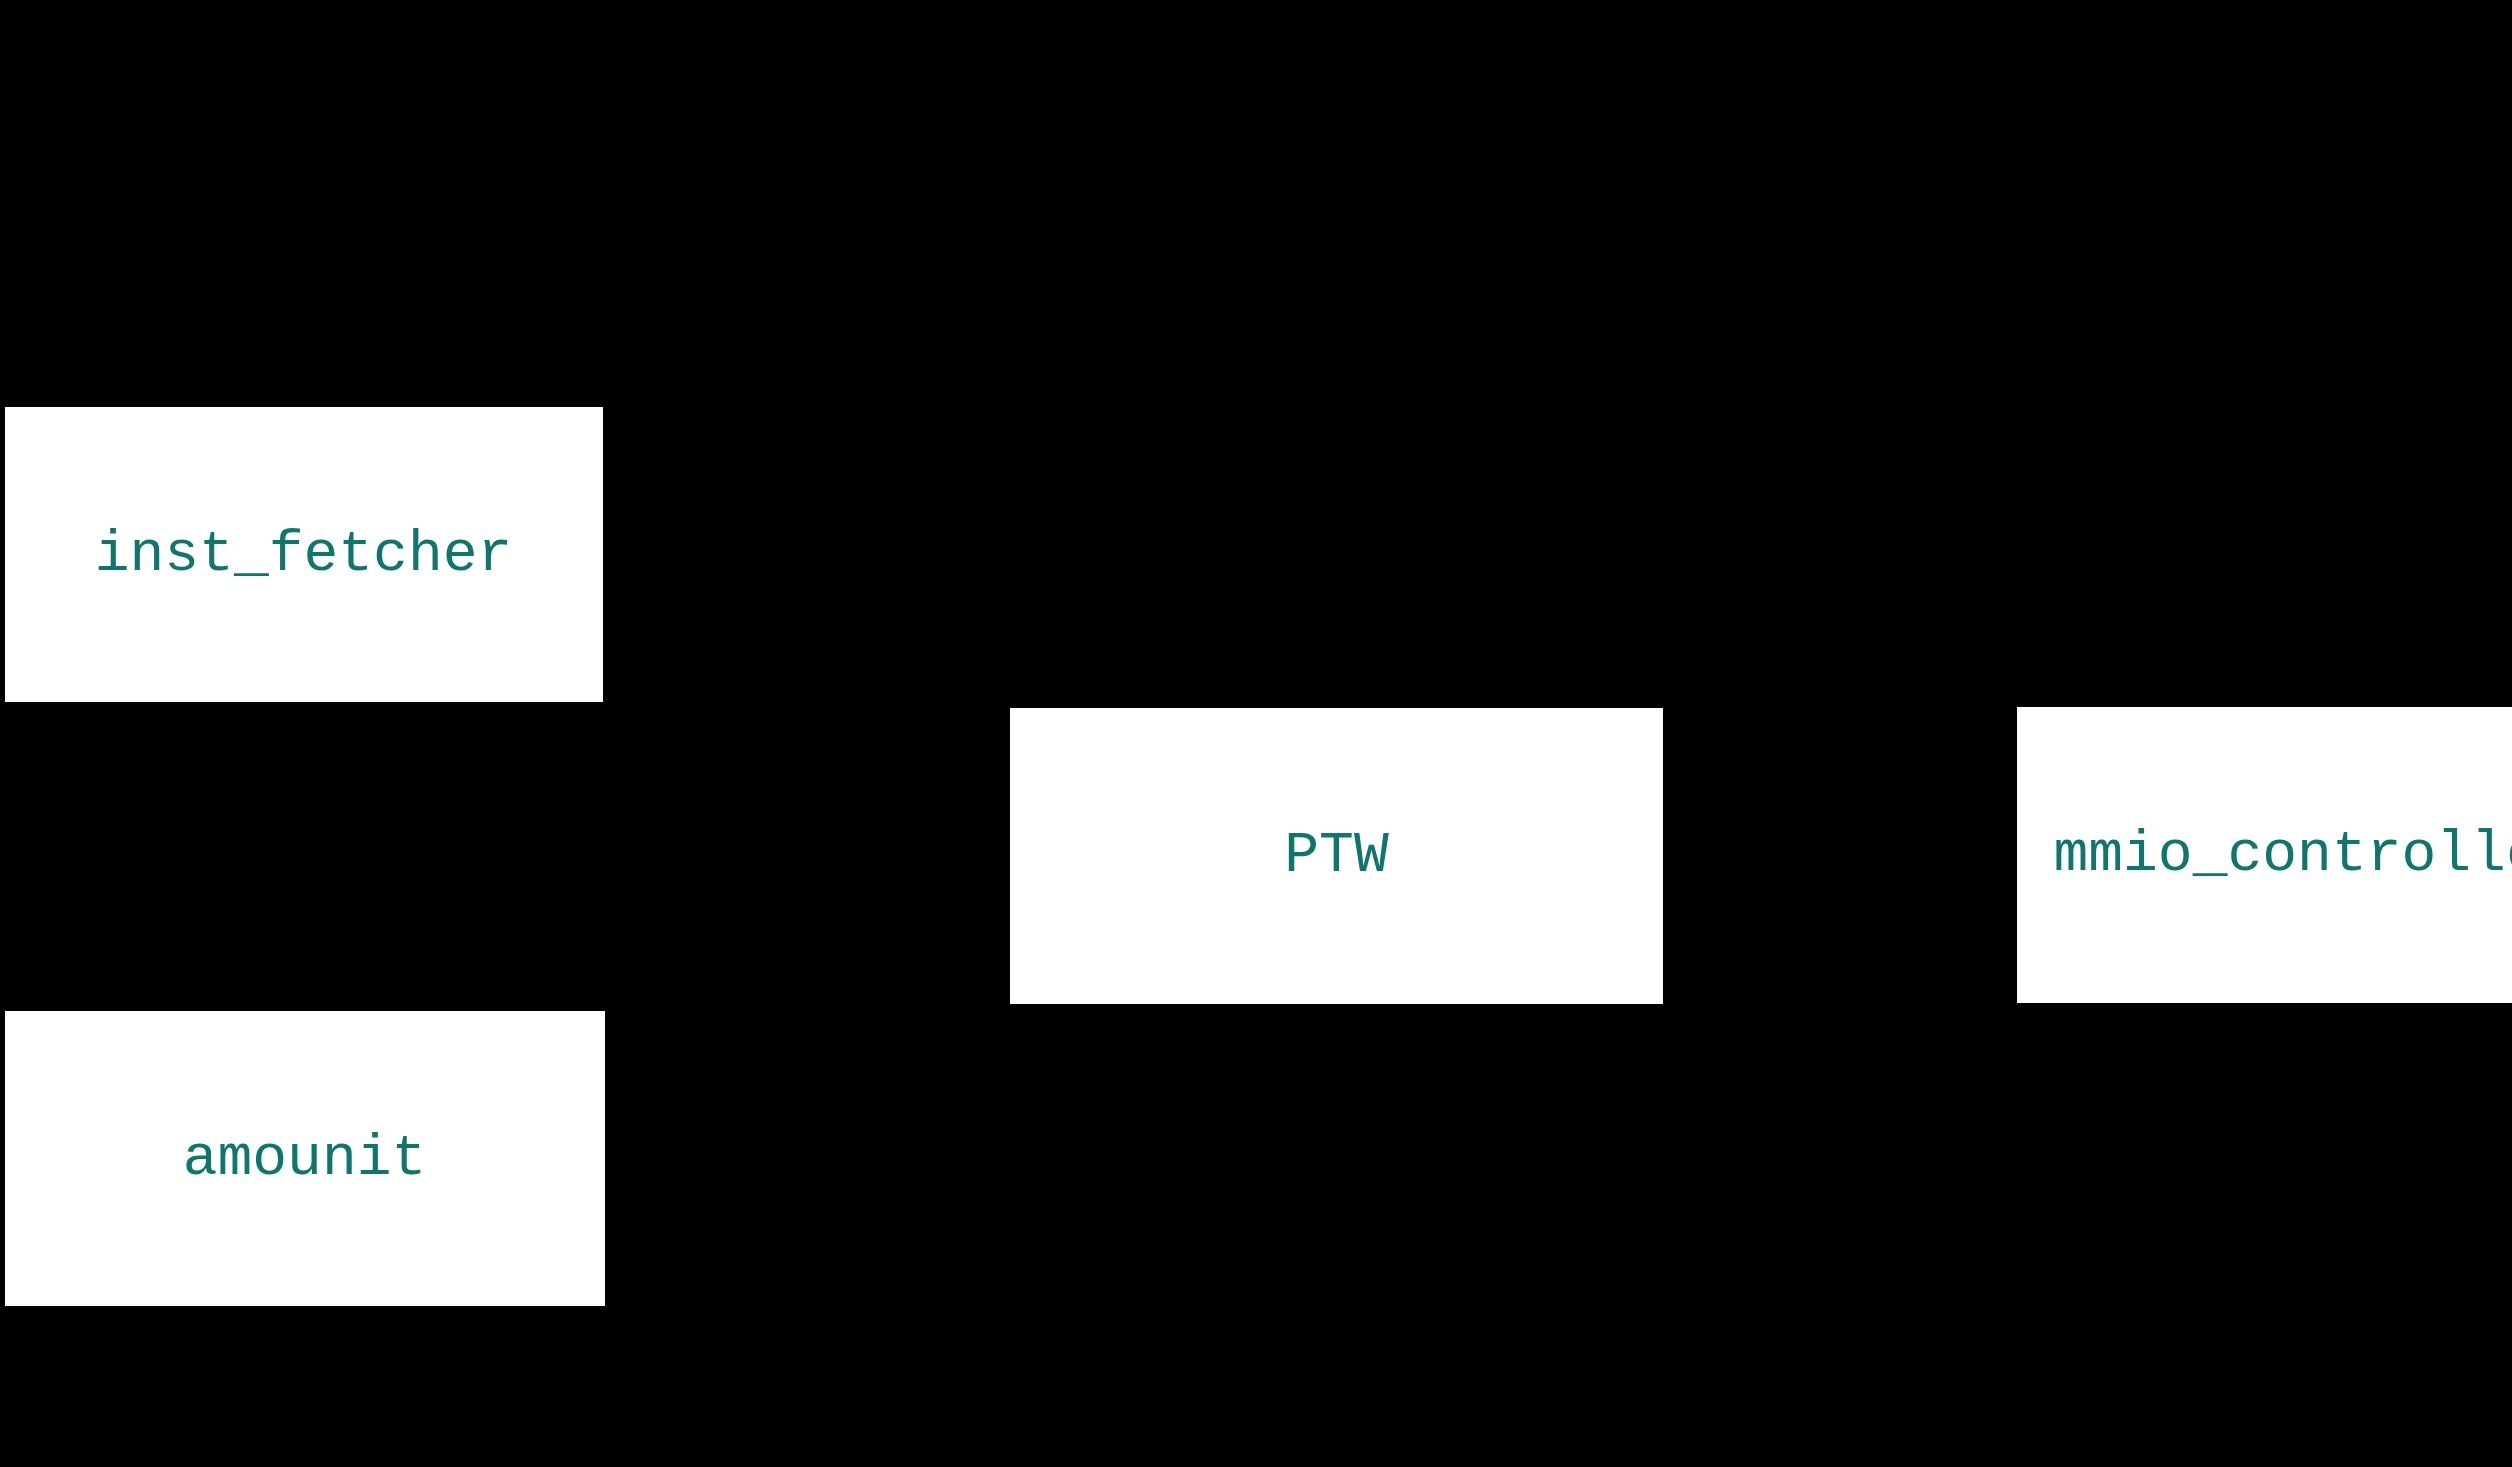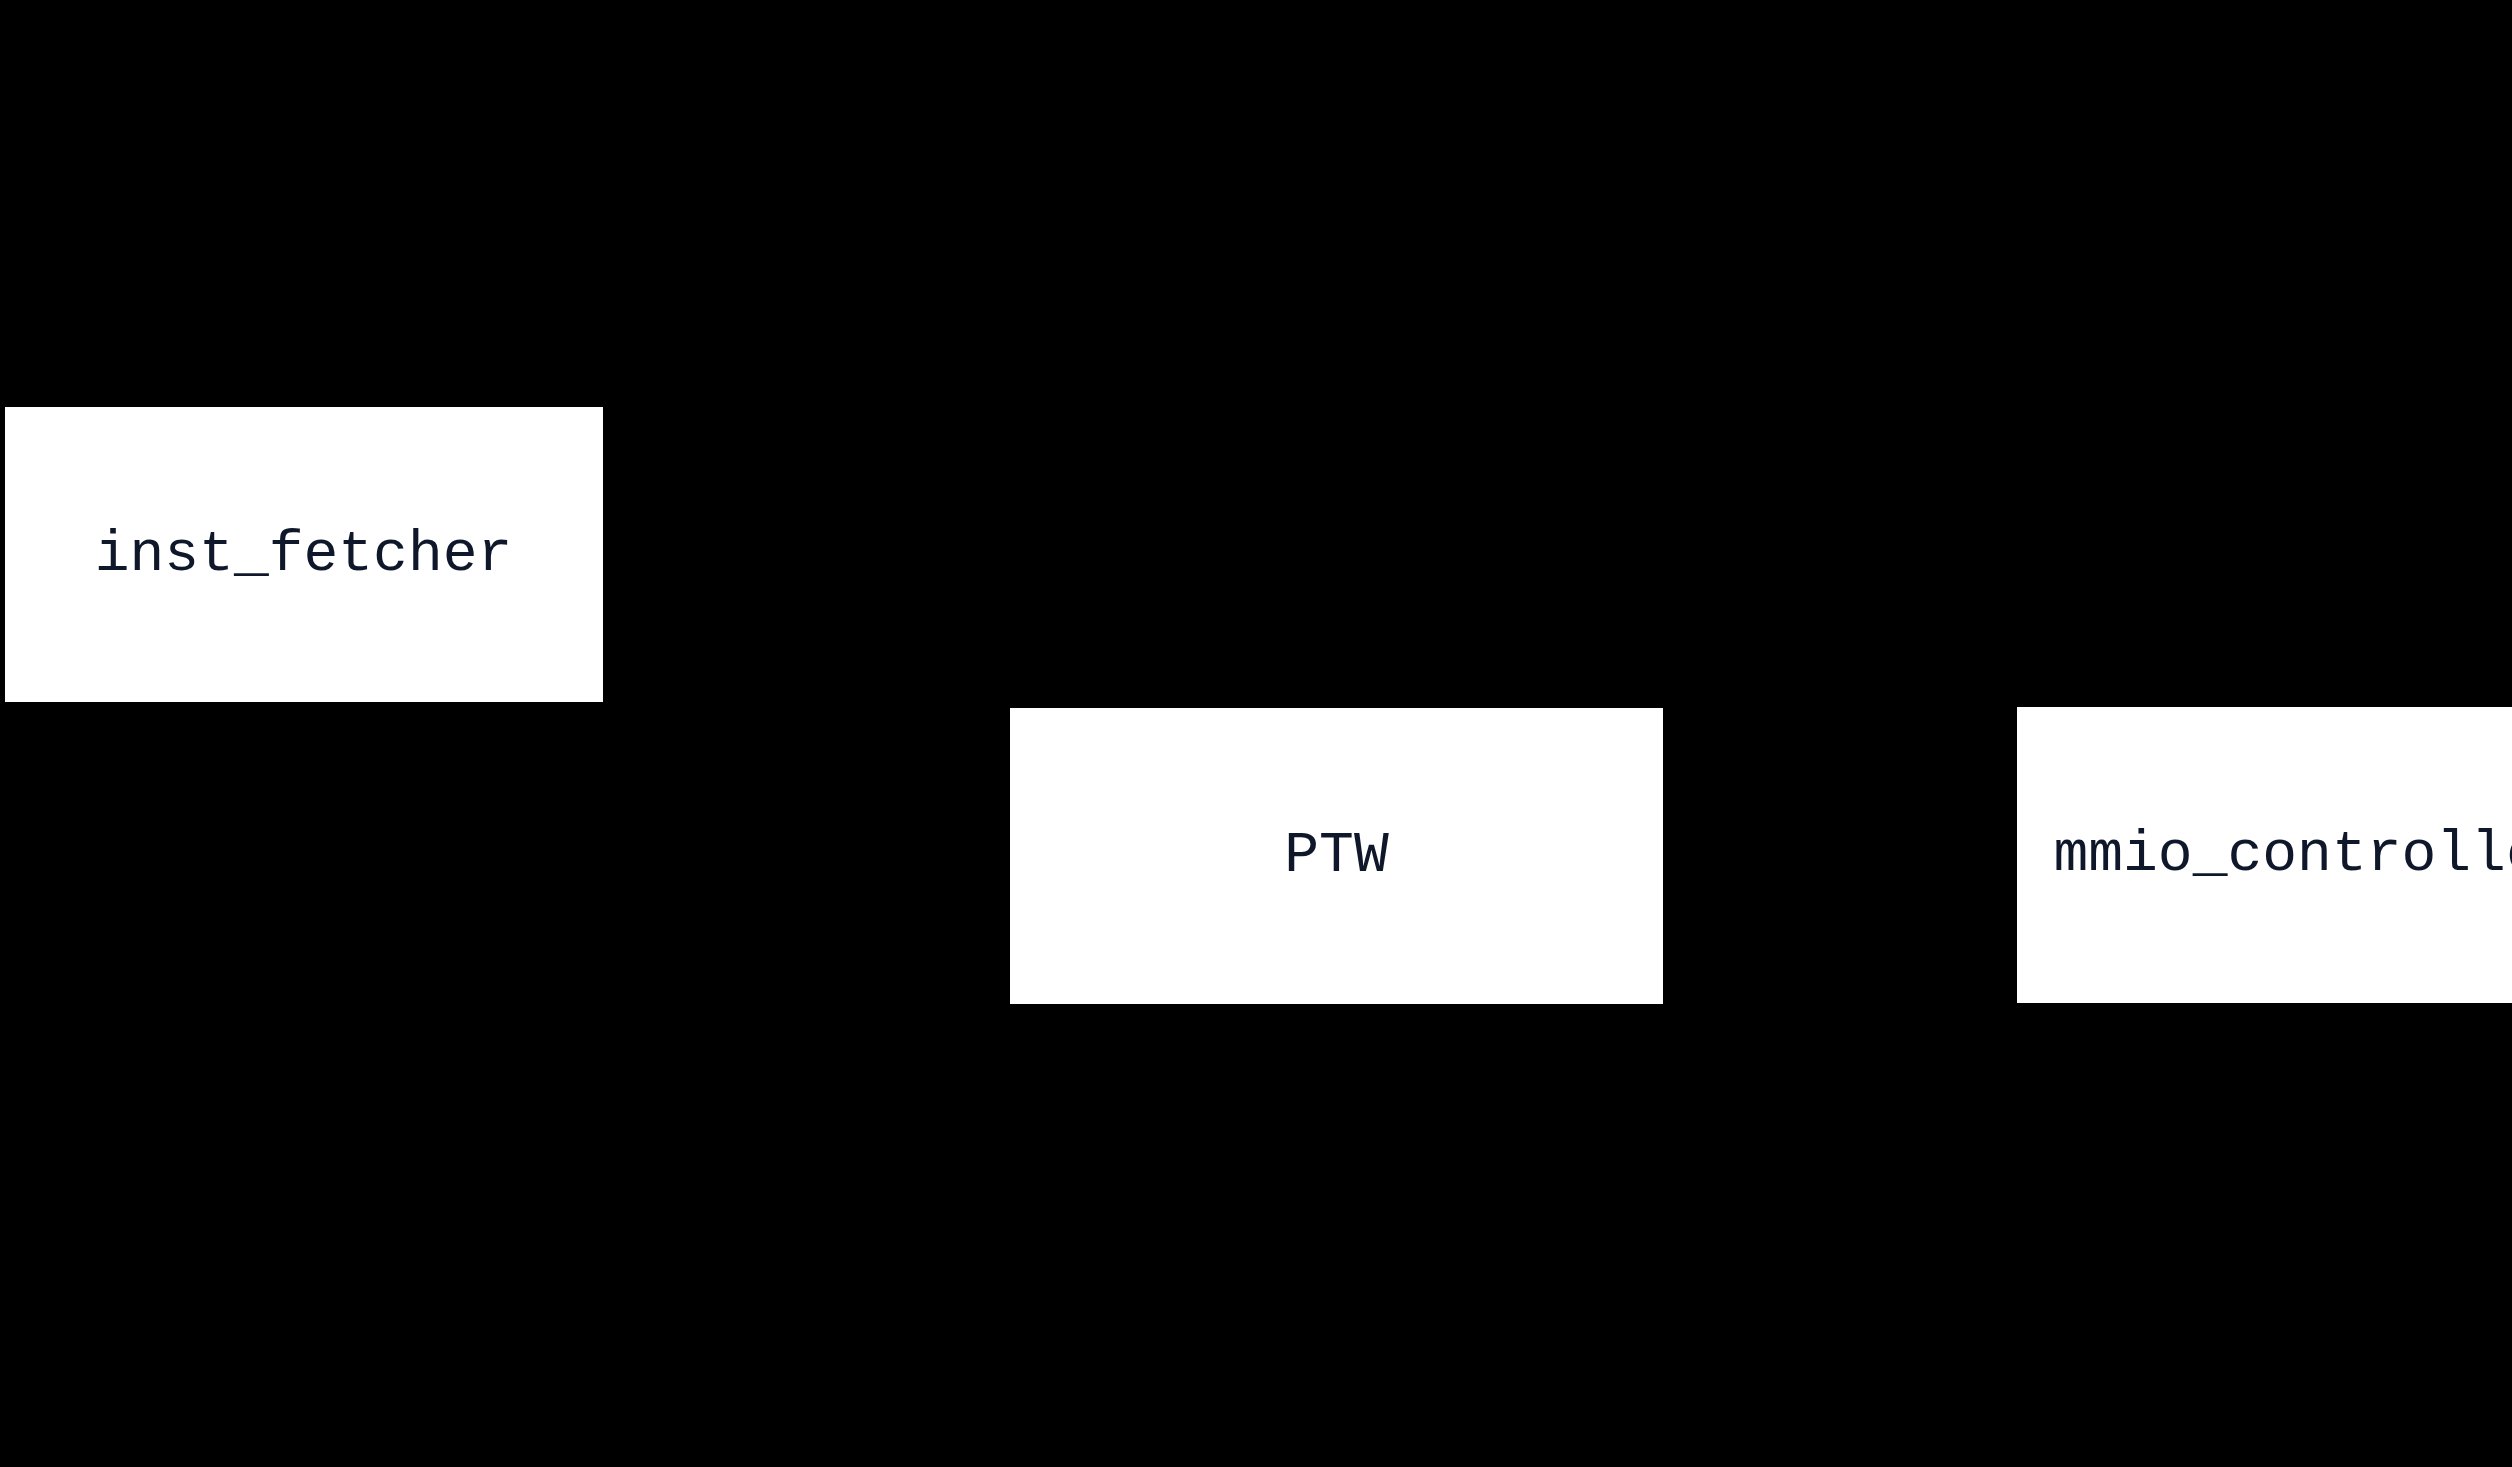--- a/index.html
+++ b/index.html
@@ -26,38 +26,41 @@
     display: flex;
     align-items: center;
     justify-content: center;
     text-align: center;
   }
 
   .node .label {
     font-size: 58px;
     line-height: 1;
     white-space: pre;
-    color: #0f172a;
+    color: #0f766e;
   }
 
   
   .node-inst-fetcher   { left:    4.5px; top:  407px; width: 598px; height: 295px; }
   .node-amounit        { left:    4.5px; top: 1011px; width: 600px; height: 295px; }
   .node-ptw            { left: 1010px; top: 708px; width: 653px; height: 296px; }
   .node-mmio-controller{ left: 2017px; top: 707px; width: 595px; height: 296px; }
 </style>
 </head>
 <body>
 
 <div class="diagram-canvas">
 
   <div class="node node-inst-fetcher">
     <span class="label">inst_fetcher</span>
   </div>
 
+  <div class="node node-amounit">
+    <span class="label">amounit</span>
+  </div>
 
   <div class="node node-ptw">
     <span class="label">PTW</span>
   </div>
 
   <div class="node node-mmio-controller">
     <span class="label">mmio_controller</span>
   </div>
 
 </div>

